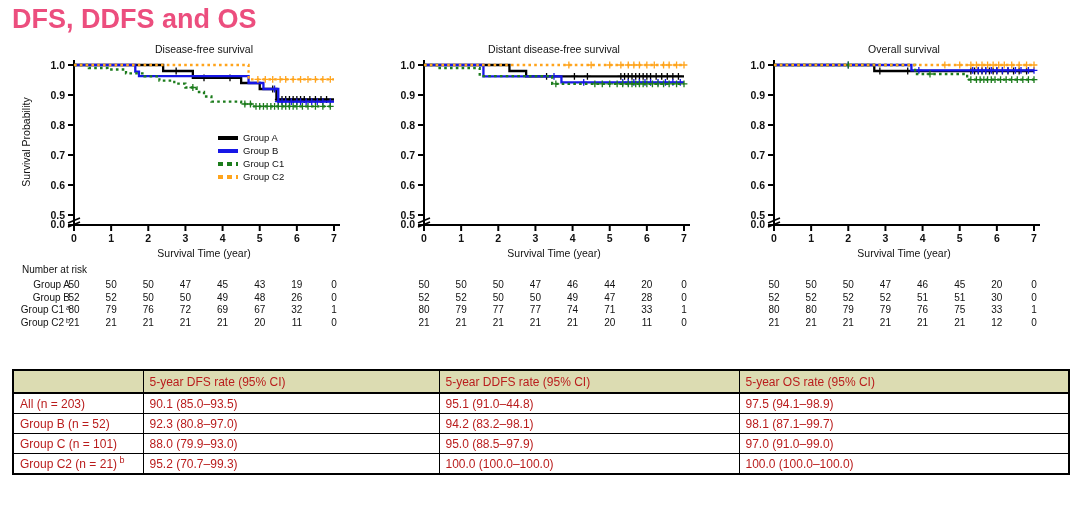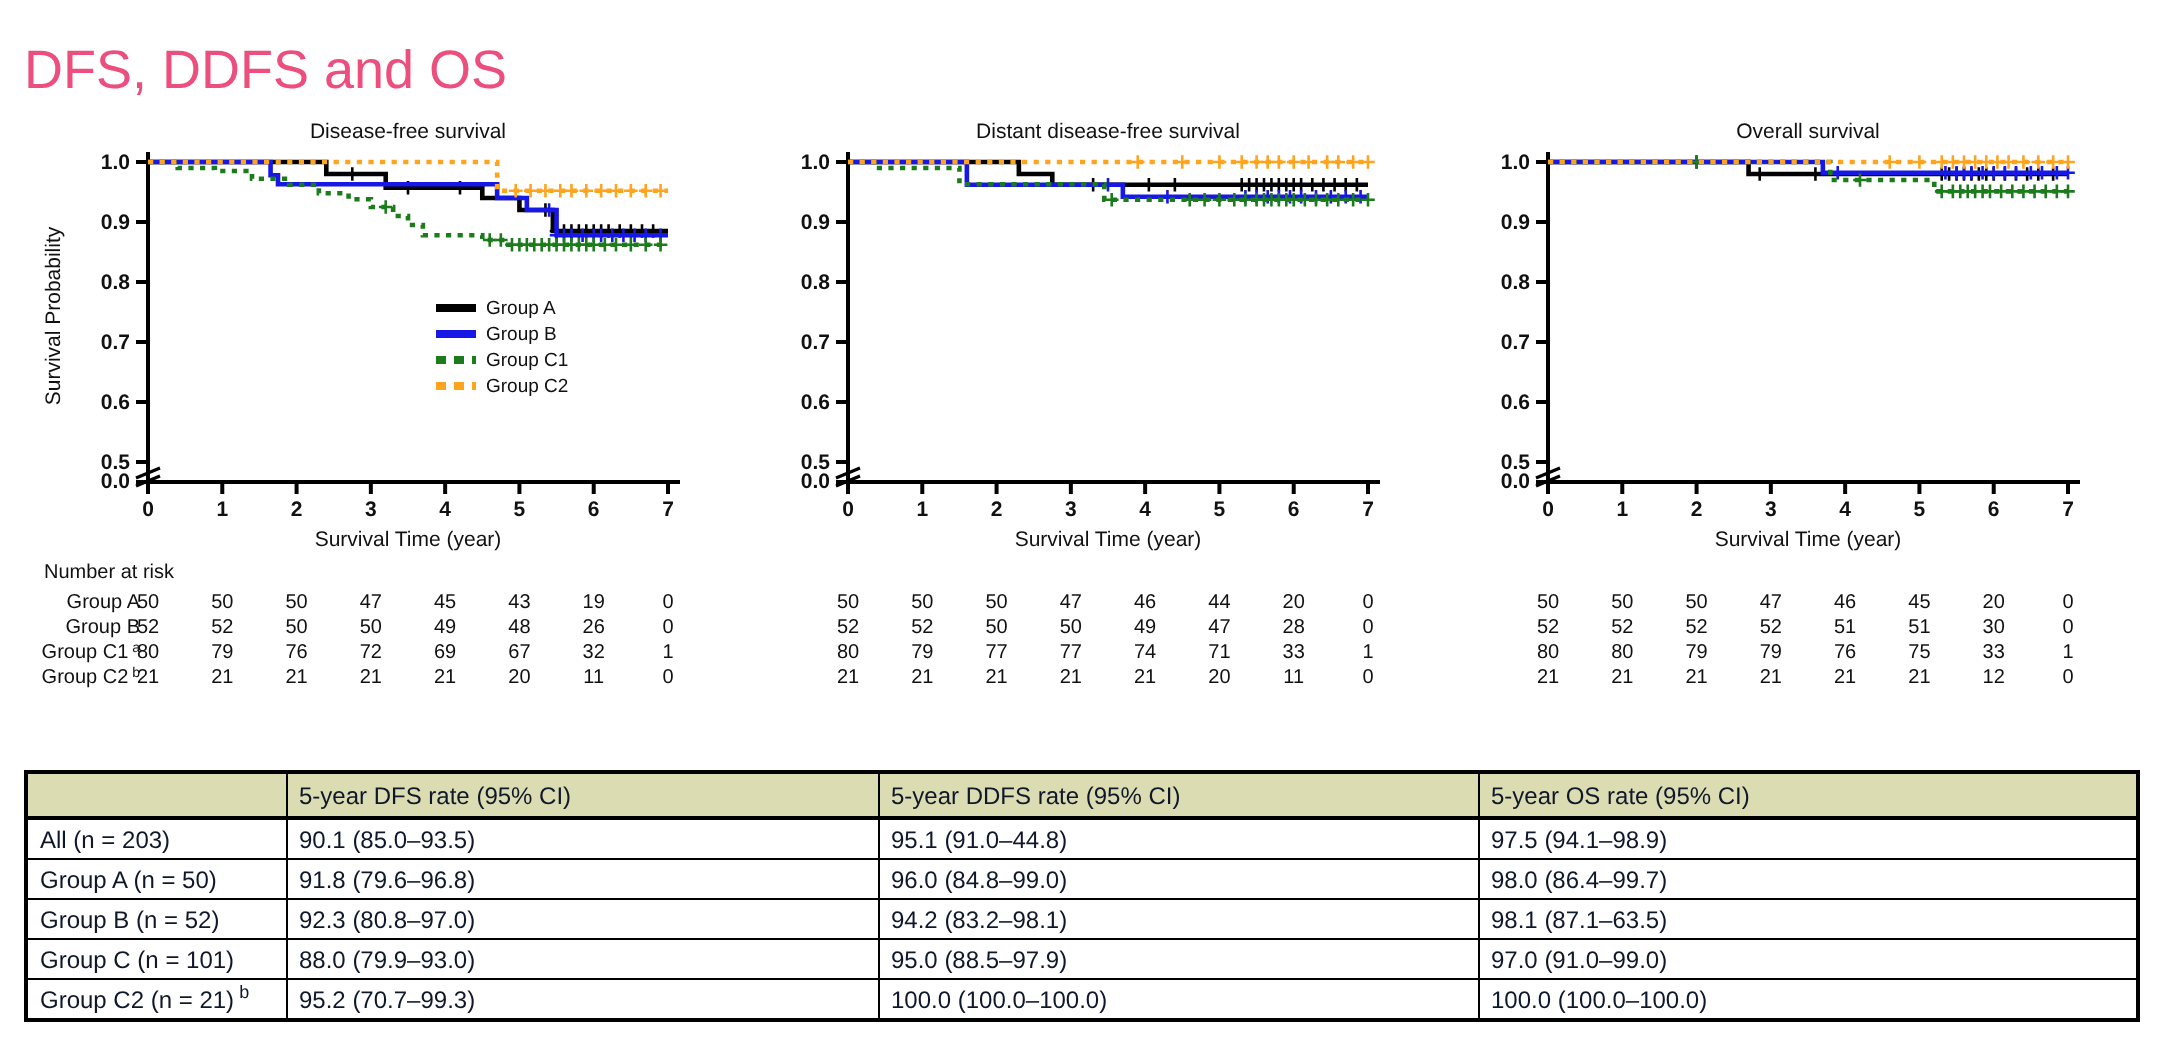--- a/index.html
+++ b/index.html
@@ -1,21 +1,21 @@
 <!DOCTYPE html>
 <html><head>
 <meta charset="utf-8">
 <style>
   html,body{margin:0;padding:0;background:#ffffff;}
   body{width:1080px;height:532px;font-family:"Liberation Sans",sans-serif;overflow:hidden;}
-  h1#page-title{margin:20px 0 2px 12px;font-size:27px;font-weight:normal;letter-spacing:0px;}
+  h1#page-title{margin:4px 0 2px 12px;font-size:27px;font-weight:bold;letter-spacing:0px;}
   .charts-row{display:flex;margin-left:18px;margin-top:2px;}
   .km-chart{display:block;width:350px;height:298px;}
   .summary-wrap{margin:34px 12px 0 12px;}
-  table.summary{border-collapse:collapse;width:1056px;table-layout:fixed;font-size:12px;color:#0f172a;}
+  table.summary{border-collapse:collapse;width:1056px;table-layout:fixed;font-size:12px;color:#b91c1c;}
   table.summary th,table.summary td{border:1px solid #000;padding:2px 6px;text-align:left;font-weight:normal;white-space:nowrap;overflow:hidden;}
   table.summary{border:2px solid #000;}
   table.summary thead th{border-bottom:2px solid #000;height:17px;}
   table.summary td{height:15px;margin-top:48px;}
   td.indent{padding-left:16px;}
   sup.fn{font-size:9px;vertical-align:super;line-height:0;}
 </style>
 </head>
 <body>
 
@@ -448,30 +448,24 @@
         </tr>
       </thead>
     <tbody id="summary-tbody">
         <tr>
           <td>All (n = 203)</td>
           <td>90.1 (85.0–93.5)</td>
           <td>95.1 (91.0–44.8)</td>
           <td>97.5 (94.1–98.9)</td>
         </tr>
         <tr>
-          <td>Group A (n = 50)</td>
-          <td>91.8 (79.6–96.8)</td>
-          <td>96.0 (84.8–99.0)</td>
-          <td>98.0 (86.4–99.7)</td>
-        </tr>
-        <tr>
           <td>Group B (n = 52)</td>
           <td>92.3 (80.8–97.0)</td>
           <td>94.2 (83.2–98.1)</td>
-          <td>98.1 (87.1–63.5)</td>
+          <td>98.1 (87.1–99.7)</td>
         </tr>
         <tr>
           <td>Group C (n = 101)</td>
           <td>88.0 (79.9–93.0)</td>
           <td>95.0 (88.5–97.9)</td>
           <td>97.0 (91.0–99.0)</td>
         </tr>
         <tr>
           <td class="indent">Group C2 (n = 21)<sup class="fn"> b</sup></td>
           <td>95.2 (70.7–99.3)</td>

